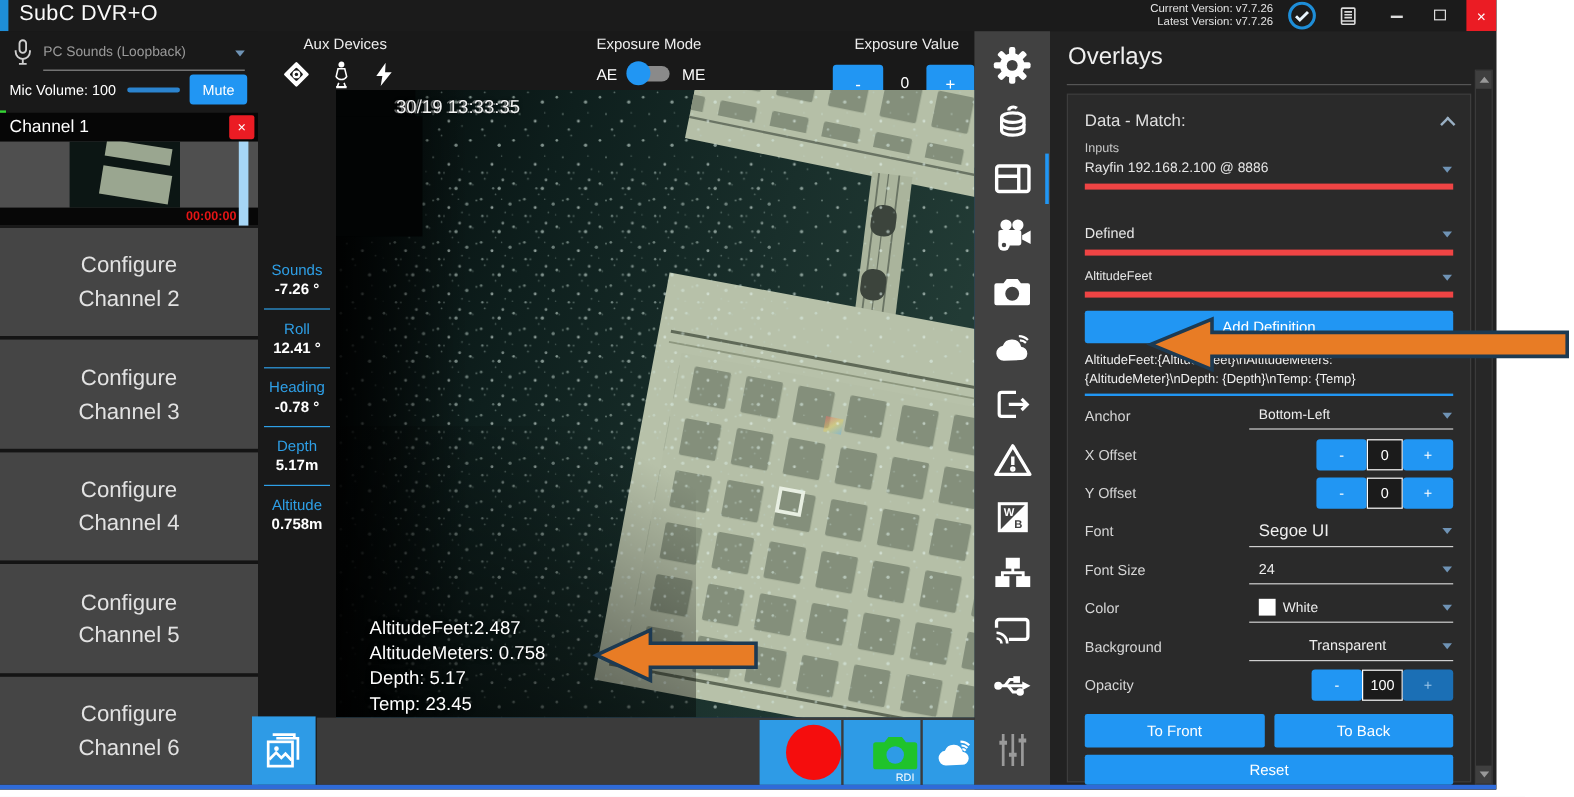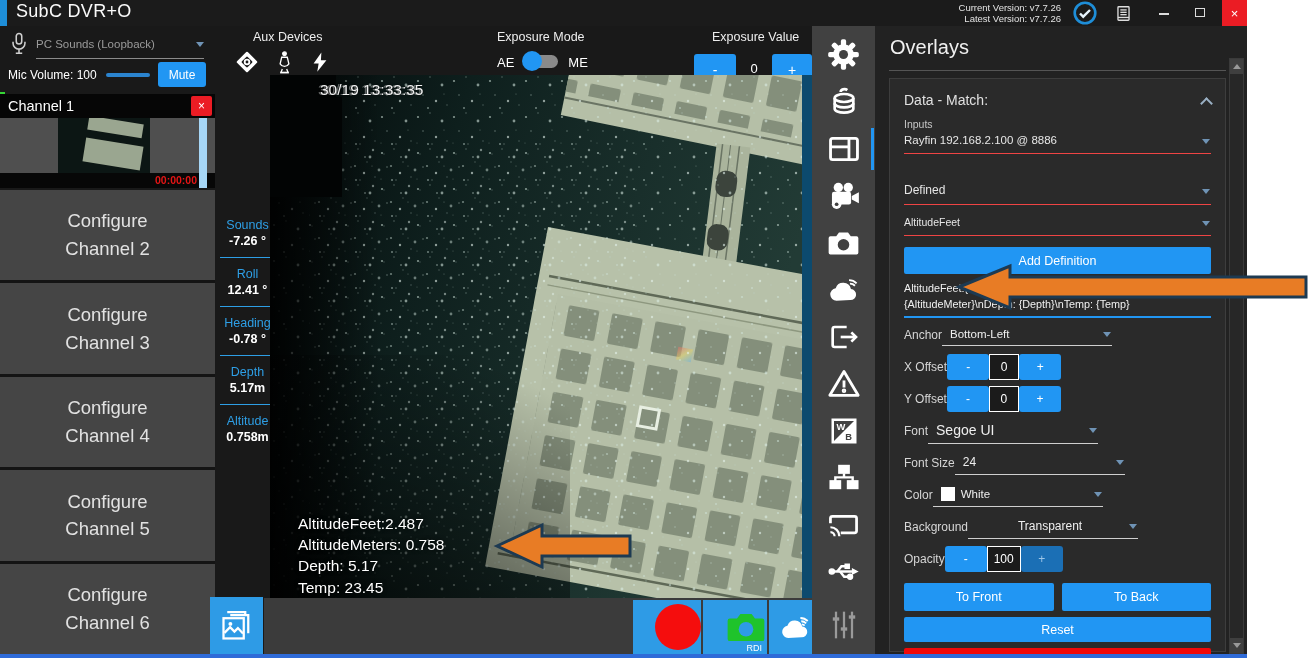--- a/index.html
+++ b/index.html
@@ -67,21 +67,21 @@
   .auxicons{position:absolute;left:234px;top:48px;display:flex;gap:14px;align-items:center}
   .togglewrap{position:absolute;left:497px;top:55px;display:flex;align-items:flex-start;gap:10px;color:#fff;font-size:13px}
   .track{width:34px;height:13px;background:#8a8a8a;border-radius:7px;position:relative}
   .track .knob{position:absolute;left:-2px;top:-4px;width:20px;height:20px;border-radius:50%;background:var(--accent-blue)}
   .stepbtn{background:var(--accent-blue);color:#fff;border-radius:3px;display:flex;align-items:center;justify-content:center;font-size:14px}
   .expminus{position:absolute;left:694px;top:54px;width:42px;height:31px}
   .expplus{position:absolute;left:772px;top:54px;width:40px;height:31px}
   .expval{position:absolute;left:740px;top:61px;width:28px;text-align:center;color:#fff;font-size:13px}
 
   
-  .feed{position:absolute;left:270px;top:75px;width:576px;height:523px;overflow:hidden;background:#0c4a6e}
+  .feed{position:absolute;left:280px;top:75px;width:576px;height:523px;overflow:hidden;background:#0c4a6e}
   .tstamp{position:absolute;left:50px;top:6px;color:#f2f2f2;font-size:15.5px;
     text-shadow:-2px 0 0 rgba(235,235,235,.4),0 0 3px rgba(0,0,0,.7)}
   .ovtext{position:absolute;left:28px;top:438px;color:#fff;font-size:15.5px;line-height:1.37;
     text-shadow:0 0 4px rgba(0,0,0,.85)}
   .redact1{position:absolute;left:0;top:0;width:66px;height:54px;background:#020404}
   .redact2{position:absolute;left:0;top:22px;width:72px;height:100px;background:#020404}
 
   
   .bottombar{position:absolute;left:264px;top:598px;width:548px;height:56px;background:#3b3b3b}
   .bbtn{position:absolute;top:2px;height:54px;background:#2e9be6;display:flex;align-items:center;justify-content:flex-end}
@@ -100,26 +100,26 @@
 
   
   .panel{position:absolute;left:875px;top:26px;width:372px;height:632px;background:#222}
   .ptitle{position:absolute;left:15px;top:10px;font-size:20px;color:#f0f0f0}
   .phr{position:absolute;left:14px;top:44px;width:337px;height:1px;background:#555}
   .card{position:absolute;left:14px;top:52px;width:337px;height:574px;background:#2a2a2a;
     border:1px solid #3d3d3d;padding:0 14px}
   .sechead{margin-top:13px;display:flex;justify-content:space-between;align-items:flex-end;color:#e0e0e0;font-size:14px}
   .chevup{width:9px;height:9px;border-left:2px solid #9ab0c4;border-top:2px solid #9ab0c4;transform:rotate(45deg);margin-top:4px}
   .smalllbl{margin-top:10px;color:#c7c7c7;font-size:10.5px}
-  .dd{position:relative;border-bottom:1px solid #ef4444;color:#e6e6e6;padding:4px 14px 7px 0}
+  .dd{position:relative;border-bottom:5px solid #ef4444;color:#e6e6e6;padding:4px 14px 7px 0}
   .dd .chev{position:absolute;right:1px;top:50%;margin-top:-3px}
   .addbtn{margin-top:11px;height:27px;background:var(--accent-blue);color:#fff;border-radius:2px;
     display:flex;align-items:center;justify-content:center;font-size:12.5px}
   .deftext{margin-top:7px;color:#f0f0f0;font-size:10.8px;line-height:1.45;border-bottom:2px solid var(--accent-blue);padding-bottom:4px;min-height:36px}
-  .prow{margin-top:2px;height:30px;display:flex;justify-content:flex-start;align-items:center}
+  .prow{margin-top:2px;height:30px;display:flex;justify-content:space-between;align-items:center}
   .prow .pl{color:#d6d6d6;font-size:12px}
   .ctl{position:relative;width:170px;border-bottom:1px solid #cfcfcf;color:#eee;padding:3px 14px 5px 8px;font-size:11.5px}
   .ctl .chev{position:absolute;right:1px;top:50%;margin-top:-3px}
   .stepper{display:flex;align-items:center}
   .stepper .sb{width:42px;height:26px;font-size:12px}
   .stepper .vb{width:30px;height:26px;background:#1b1b1b;border:1px solid #fff;color:#fff;font-size:12px;
     display:flex;align-items:center;justify-content:center}
   .sb.dis{background:#1b6fb5;color:#9cc6e8}
   .dualbtns{margin-top:9px;display:flex;gap:8px}
   .dualbtns .db{flex:1;height:28px;background:var(--accent-blue);color:#fff;border-radius:2px;

